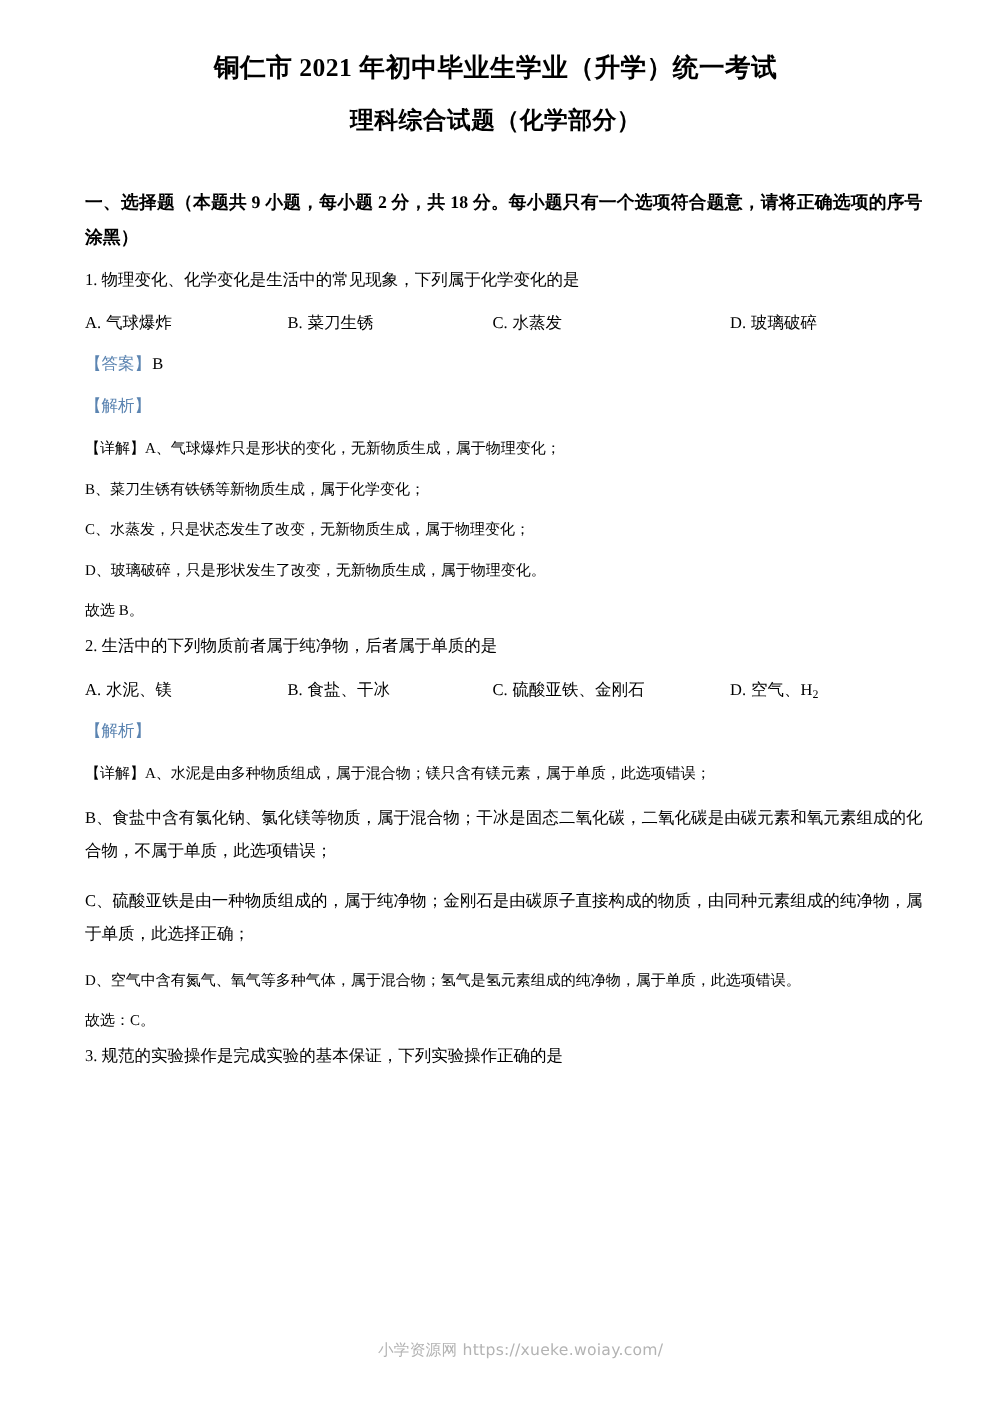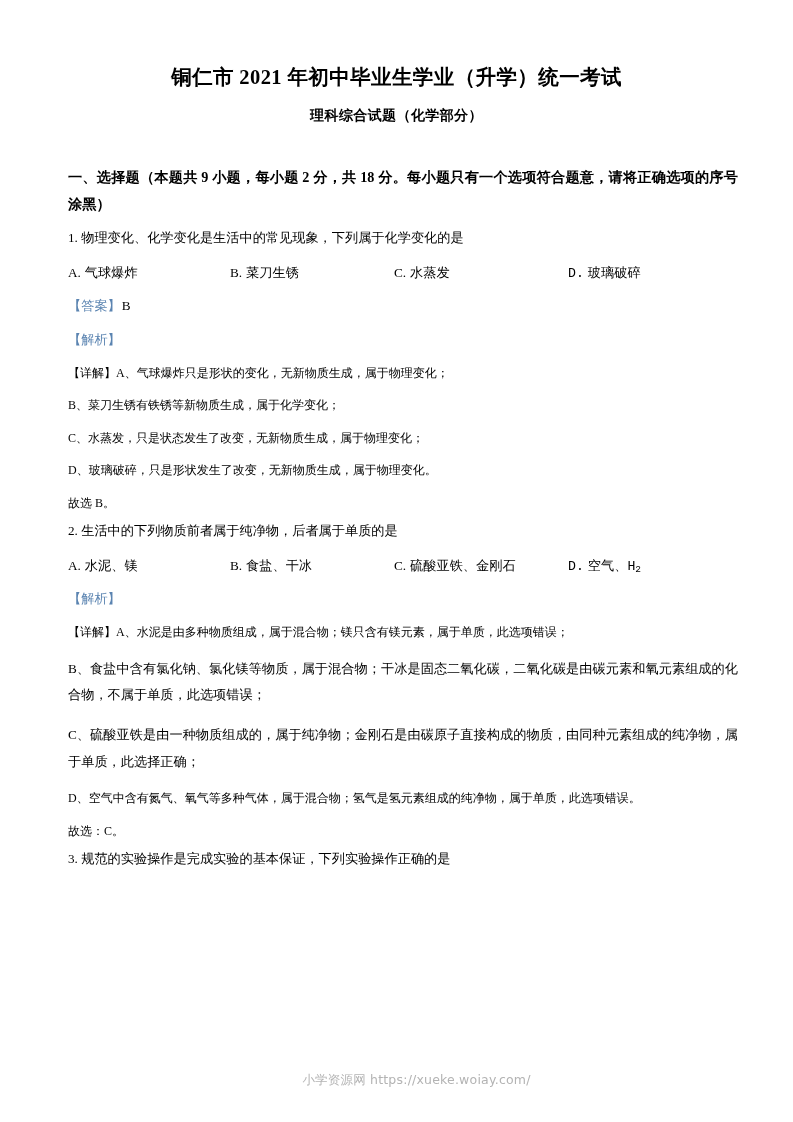--- a/index.html
+++ b/index.html
@@ -25,25 +25,26 @@
   }
   .doc-title {
     text-align: center;
     font-weight: bold;
     font-size: 20.5px;
     letter-spacing: 0.4px;
     line-height: 1.5;
     margin: 0;
   }
   .title-main {
-    padding-top: 62px;
+    padding-top: 40px;
   }
   .title-sub {
     padding-top: 12px;
-    font-size: 14px;
+    font-size: 19px;
+    font-family: Liberation Mono, monospace;
   }
   .content {
     padding: 0 55px 0 68px;
   }
   .section-head {
     font-weight: bold;
     font-size: 14.2px;
     line-height: 1.95;
     margin-top: 38px;
     text-align: justify;
@@ -62,21 +63,21 @@
     height: 18px;
   }
   .opt {
     position: absolute;
     top: 0;
     white-space: nowrap;
   }
   .opt-a { left: 0px; }
   .opt-b { left: 162px; }
   .opt-c { left: 326px; }
-  .opt-d { left: 500px; font-family: Liberation Mono, monospace; }
+  .opt-d { left: 516px; }
   .opt-lbl {
     margin-right: 4px;
   }
   .meta-line {
     font-size: 13.2px;
     margin-top: 14px;
     line-height: 1.5;
   }
   .tag {
     color: #5b84b1;

